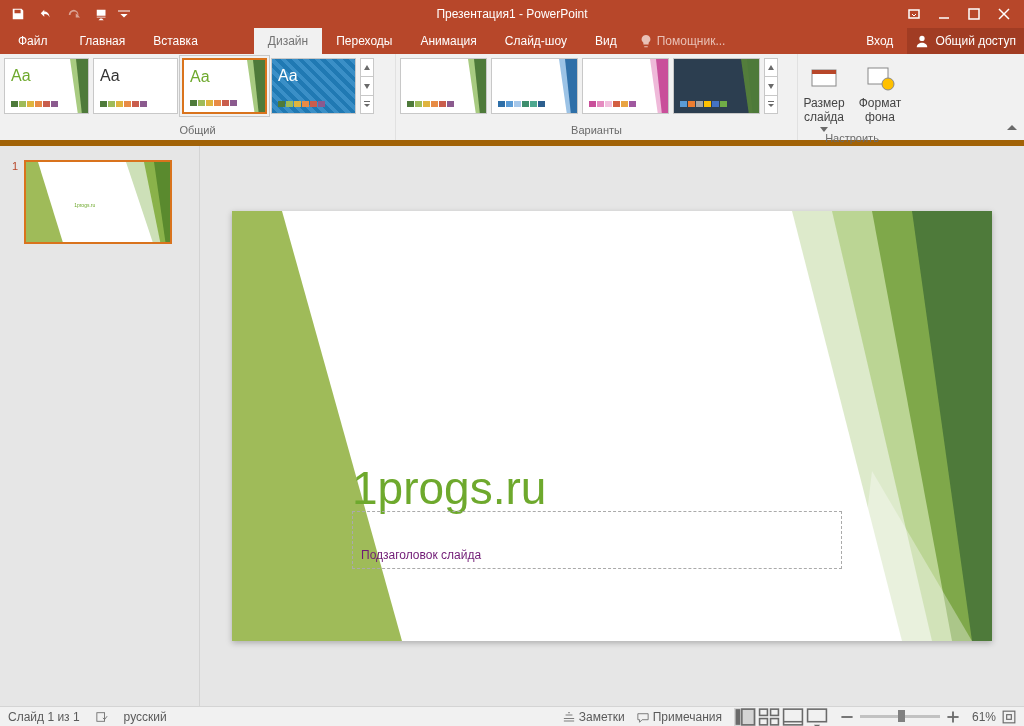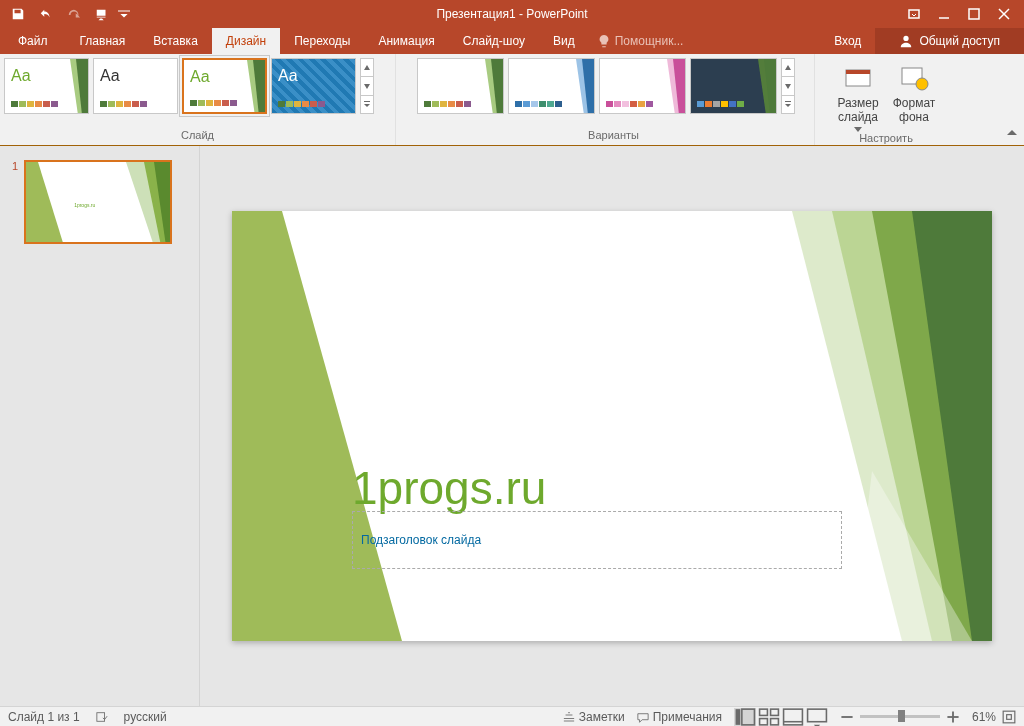--- a/index.html
+++ b/index.html
@@ -11,30 +11,30 @@
 .qat-btn { width: 24px; height: 24px; display: flex; align-items: center; justify-content: center; cursor: pointer; }
 .qat-btn svg { width: 14px; height: 14px; fill: #fff; }
 .title-text { position: absolute; left: 50%; transform: translateX(-50%); font-size: 12px; color: #fff; }
 .win-controls { margin-left: auto; display: flex; gap: 2px; padding-right: 6px; }
 .win-btn { width: 28px; height: 24px; display: flex; align-items: center; justify-content: center; cursor: pointer; }
 .win-btn svg { width: 12px; height: 12px; stroke: #fff; fill: none; stroke-width: 1.5; }
 
 
 .ribbon-tabs { height: 26px; background: #b7472a; display: flex; align-items: stretch; color: #fff; }
 .tab { padding: 0 14px; display: flex; align-items: center; cursor: pointer; font-size: 12px; }
-.tab.active { background: #f1f1f1; color: #c2410c; }
+.tab.active { background: #f1f1f1; color: #737373; margin-left: 42px; }
 .tab.file { padding: 0 18px; }
 .tell-me { display: flex; align-items: center; gap: 4px; color: #e9c1b6; margin-left: 8px; cursor: text; }
 .tell-me svg { width: 14px; height: 14px; fill: #e9c1b6; }
 .right-tabs { margin-left: auto; display: flex; }
-.share-btn { background: #a13c23; padding: 0 24px; display: flex; align-items: center; gap: 6px; cursor: pointer; }
+.share-btn { background: #a13c23; padding: 0 8px; display: flex; align-items: center; gap: 6px; cursor: pointer; }
 .share-btn svg { width: 14px; height: 14px; fill: #fff; }
 
 
-.ribbon { height: 92px; background: #f1f1f1; border-bottom: 1px solid #a16207; display: flex; position: relative; gap: 17px; }
+.ribbon { height: 92px; background: #f1f1f1; border-bottom: 6px solid #a16207; display: flex; position: relative; }
 .ribbon-group { border-right: 1px solid #e1e1e1; display: flex; flex-direction: column; padding: 4px 4px 0 4px; }
 .group-items { flex: 1; display: flex; gap: 4px; align-items: flex-start; }
 .group-label { text-align: center; font-size: 11px; color: #6a6a6a; padding: 2px 0 4px 0; }
 
 .theme-thumb { width: 85px; height: 56px; background: #fff; border: 1px solid #c8c8c8; cursor: pointer; position: relative; overflow: hidden; }
 .theme-thumb.selected { border: 2px solid #d9731d; outline: 1px solid #c8c8c8; outline-offset: 2px; }
 .theme-corner { position: absolute; right: 0; top: 0; width: 28px; height: 56px; }
 .aa-text { position: absolute; left: 6px; top: 8px; font-size: 16px; font-weight: 400; }
 .color-strip { position: absolute; left: 6px; bottom: 6px; display: flex; gap: 1px; }
 .color-strip div { width: 7px; height: 6px; }
@@ -56,21 +56,21 @@
 .body-area { height: 560px; display: flex; background: #e6e6e6; }
 .slide-panel { width: 200px; border-right: 1px solid #d4d4d4; padding: 14px 12px; background: #e6e6e6; overflow: auto; }
 .slide-item { display: flex; gap: 6px; }
 .slide-num { font-size: 11px; color: #b7472a; }
 .slide-thumb { width: 148px; height: 84px; background: #fff; border: 2px solid #d9731d; position: relative; overflow: hidden; }
 
 .editor { flex: 1; position: relative; display: flex; align-items: center; justify-content: center; overflow: hidden; }
 .slide-canvas { width: 760px; height: 430px; background: #fff; box-shadow: 0 2px 6px rgba(0,0,0,0.25); position: relative; overflow: hidden; }
 
 .title-box { position: absolute; left: 120px; top: 250px; font-size: 46px; color: #6ea92d; font-weight: 400; }
-.subtitle-box { position: absolute; left: 120px; top: 300px; width: 490px; height: 58px; border: 1px dashed #aaa; display: flex; align-items: center; padding: 6px 8px; color: #0369a1; font-size: 17px; }
+.subtitle-box { position: absolute; left: 120px; top: 300px; width: 490px; height: 58px; border: 1px dashed #aaa; display: flex; align-items: flex-end; padding: 6px 8px; color: #701a75; font-size: 17px; }
 
 .thumb-title { position: absolute; left: 48px; top: 40px; font-size: 5px; color: #6ea92d; }
 
 
 .status-bar { height: 20px; background: #f1f1f1; border-top: 1px solid #d4d4d4; display: flex; align-items: center; font-size: 11px; color: #5a5a5a; padding: 0 8px; gap: 16px; }
 .status-right { margin-left: auto; display: flex; align-items: center; gap: 12px; }
 .status-btn { display: flex; align-items: flex-end; gap: 4px; cursor: pointer; }
 .status-btn svg { width: 12px; height: 12px; fill: #6a6a6a; }
 .view-btns { display: flex; gap: 2px; }
 .view-btn { width: 22px; height: 18px; display: flex; align-items: center; justify-content: center; cursor: pointer; }
@@ -242,21 +242,21 @@
             </svg>
           </div>
         <div>
             <svg viewBox="0 0 8 8">
               <rect x="1" y="1" width="6" height="1"></rect>
               <polygon points="1,4 7,4 4,7"></polygon>
             </svg>
           </div>
       </div>
     </div>
-    <div class="group-label">Слайд</div>
+    <div class="group-label">Общий</div>
   </div>
 
   <div class="ribbon-group" style="width:402px">
     <div class="group-items">
       <div class="variant-thumb">
         <div class="color-strip" style="left:6px;bottom:6px">
             <div class="c1"></div>
             <div class="c2"></div>
             <div class="c3"></div>
             <div class="c4"></div>

